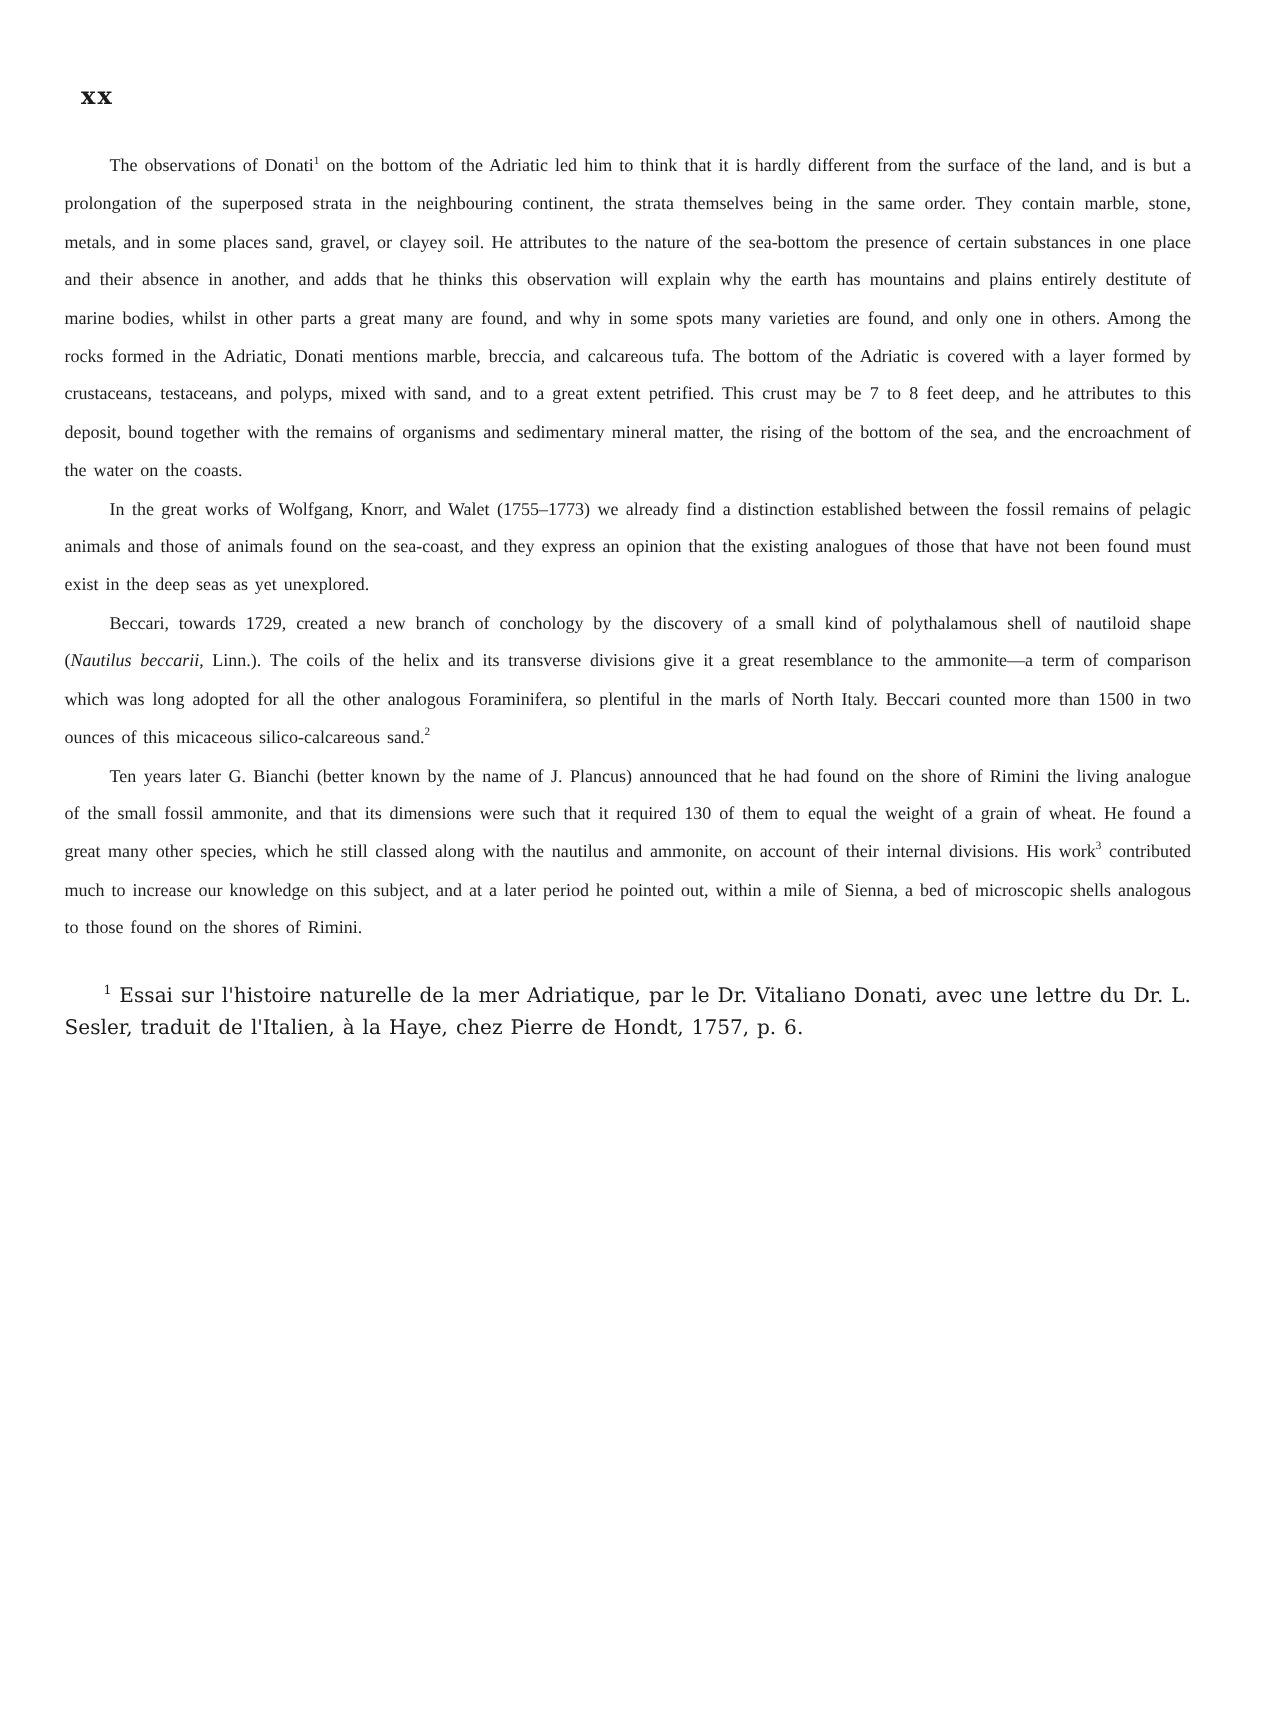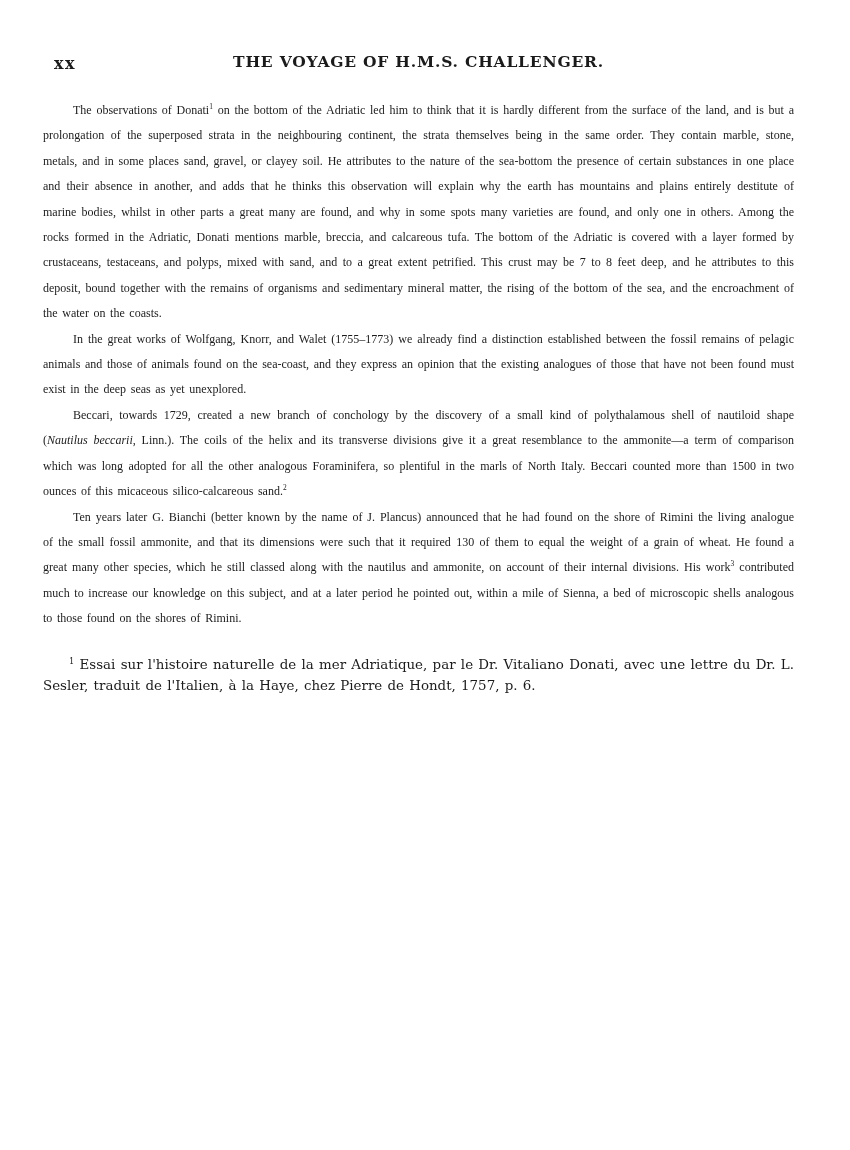--- a/index.html
+++ b/index.html
@@ -67,21 +67,20 @@
     line-height: 21.6px;
     word-spacing: 1px;
   }
 </style>
 </head>
 <body>
 
 <div class="page">
   <div class="header">
     <span class="page-num">xx</span>
-    <div class="running-title">THE VOYAGE OF H.M.S. CHALLENGER.</div>
   </div>
 
   <div class="body-text">
       <p class="para"><span>The observations of Donati</span><sup class="fn-mark">1</sup><span> on the bottom of the Adriatic led him to think that it is hardly different from the surface of the land, and is but a prolongation of the superposed strata in the neighbouring continent, the strata themselves being in the same order.  They contain marble, stone, metals, and in some places sand, gravel, or clayey soil.  He attributes to the nature of the sea-bottom the presence of certain substances in one place and their absence in another, and adds that he thinks this observation will explain why the earth has mountains and plains entirely destitute of marine bodies, whilst in other parts a great many are found, and why in some spots many varieties are found, and only one in others.  Among the rocks formed in the Adriatic, Donati mentions marble, breccia, and calcareous tufa.  The bottom of the Adriatic is covered with a layer formed by crustaceans, testaceans, and polyps, mixed with sand, and to a great extent petrified.  This crust may be 7 to 8 feet deep, and he attributes to this deposit, bound together with the remains of organisms and sedimentary mineral matter, the rising of the bottom of the sea, and the encroachment of the water on the coasts.</span></p>
       <p class="para"><span>In the great works of Wolfgang, Knorr, and Walet (1755–1773) we already find a distinction established between the fossil remains of pelagic animals and those of animals found on the sea-coast, and they express an opinion that the existing analogues of those that have not been found must exist in the deep seas as yet unexplored.</span></p>
       <p class="para"><span>Beccari, towards 1729, created a new branch of conchology by the discovery of a small kind of polythalamous shell of nautiloid shape (</span><em>Nautilus beccarii</em><span>, Linn.).  The coils of the helix and its transverse divisions give it a great resemblance to the ammonite—a term of comparison which was long adopted for all the other analogous Foraminifera, so plentiful in the marls of North Italy.  Beccari counted more than 1500 in two ounces of this micaceous silico-calcareous sand.</span><sup class="fn-mark">2</sup></p>
       <p class="para"><span>Ten years later G. Bianchi (better known by the name of J. Plancus) announced that he had found on the shore of Rimini the living analogue of the small fossil ammonite, and that its dimensions were such that it required 130 of them to equal the weight of a grain of wheat.  He found a great many other species, which he still classed along with the nautilus and ammonite, on account of their internal divisions.  His work</span><sup class="fn-mark">3</sup><span> contributed much to increase our knowledge on this subject, and at a later period he pointed out, within a mile of Sienna, a bed of microscopic shells analogous to those found on the shores of Rimini.</span></p>
     </div>
 
   <div class="footnotes">

